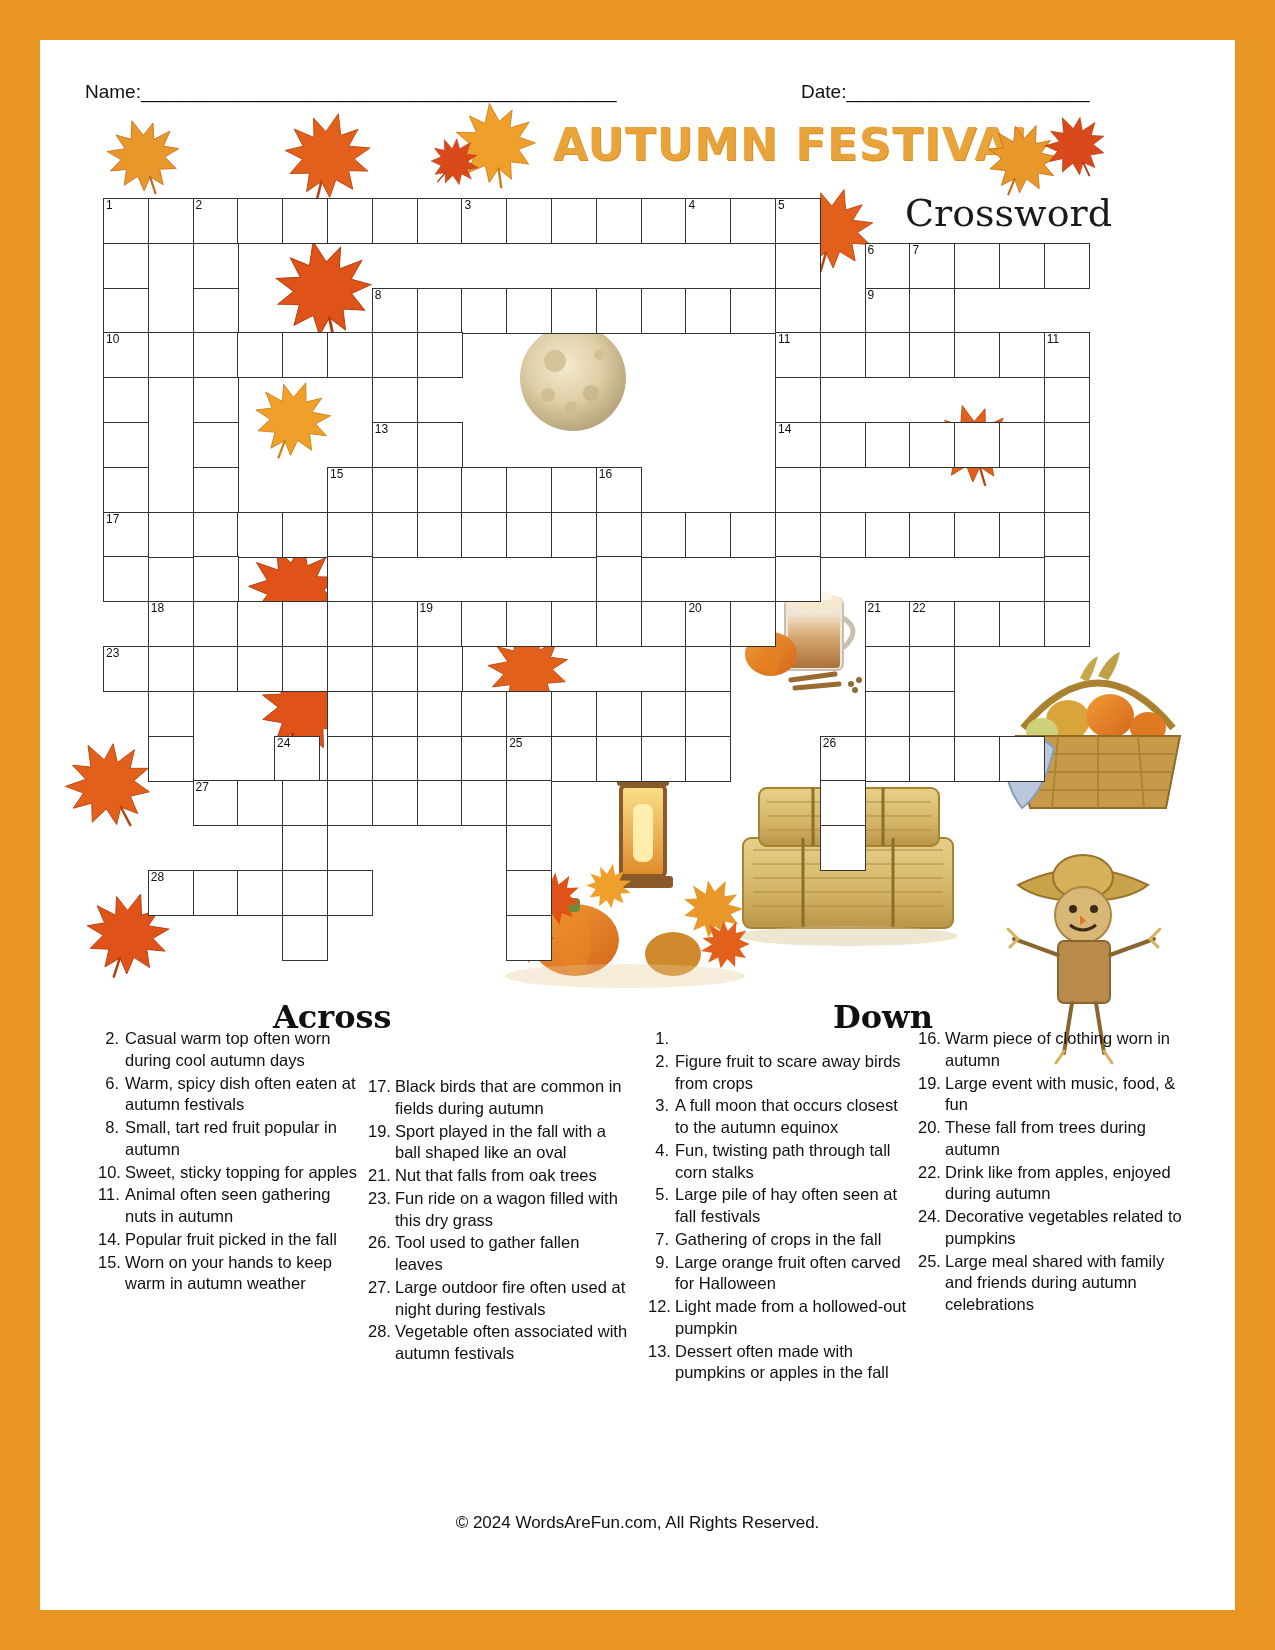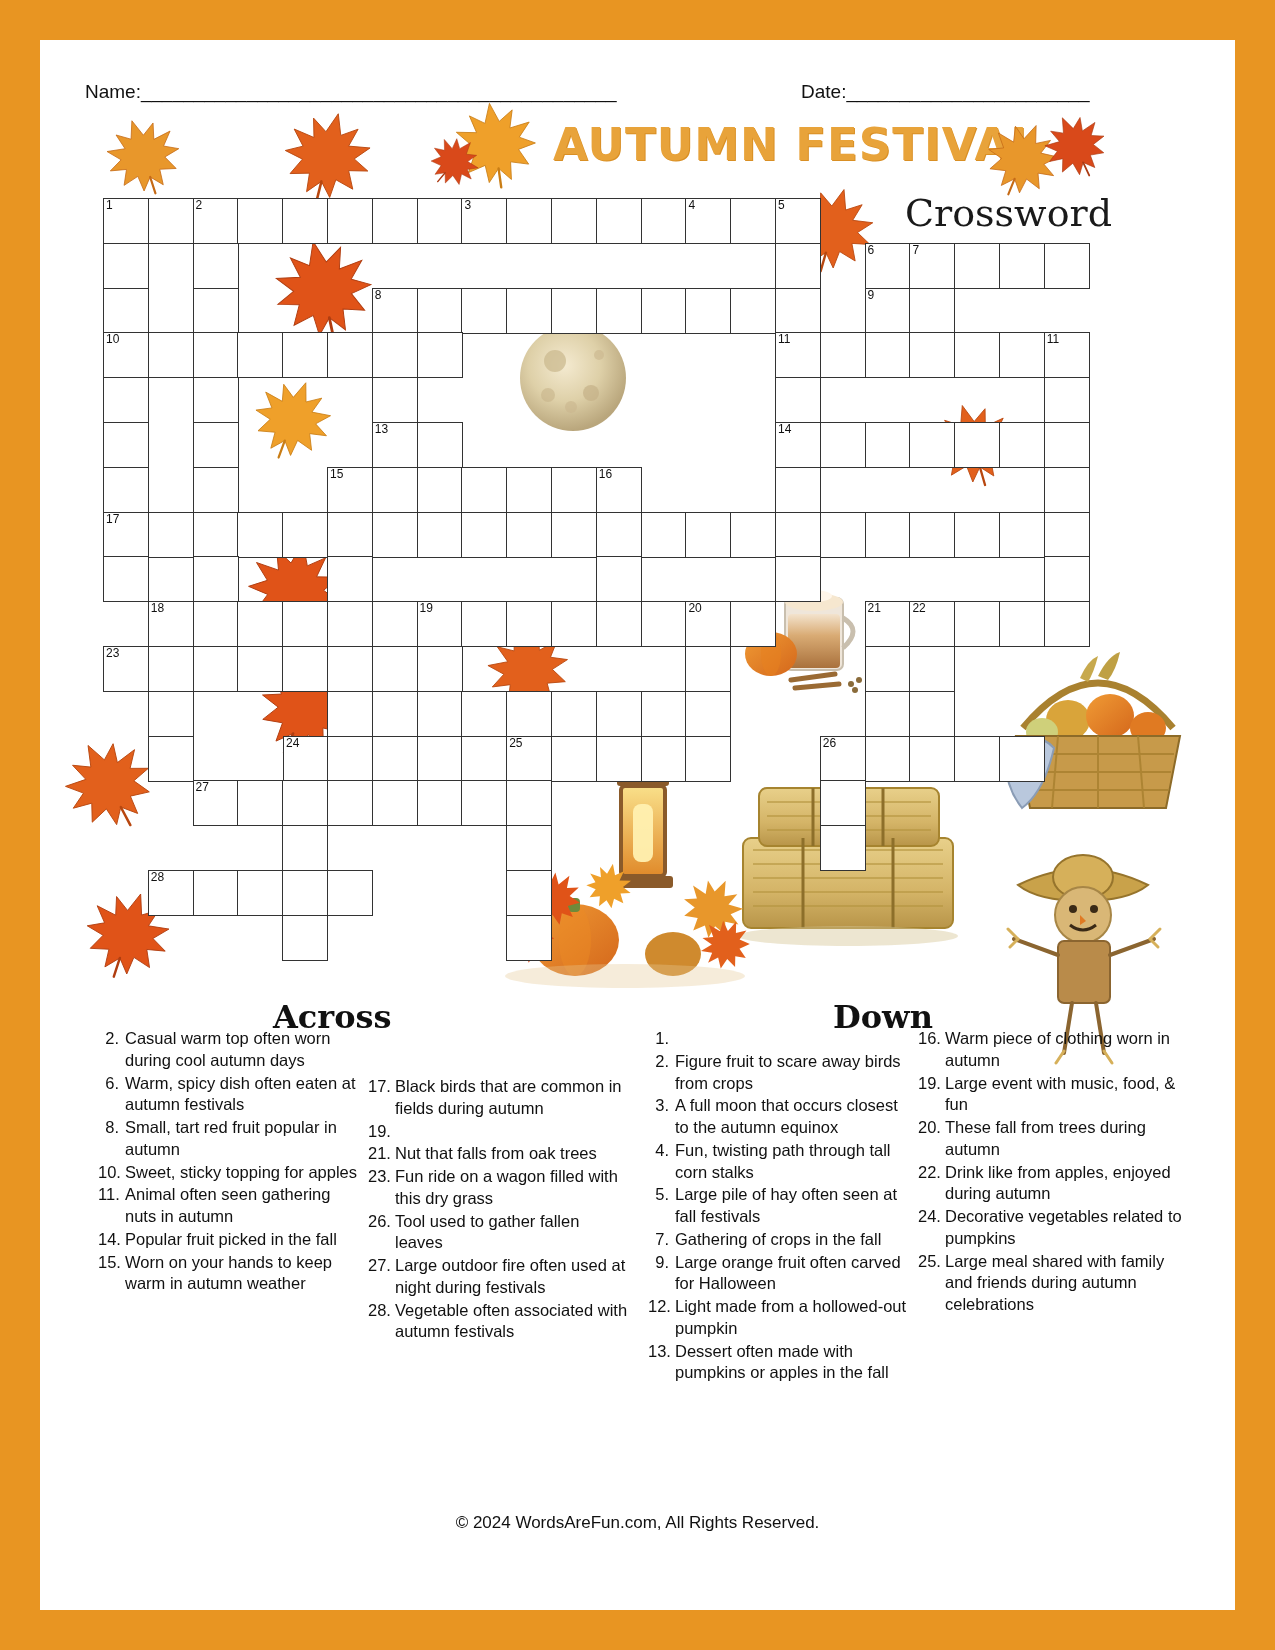--- a/index.html
+++ b/index.html
@@ -495,21 +495,21 @@
       <div class="cell" style="left: 313.6px; top: 492.8px;"></div>
       <div class="cell" style="left: 358.4px; top: 492.8px;"></div>
       <div class="cell" style="left: 403.2px; top: 492.8px;"></div>
       <div class="cell" style="left: 448px; top: 492.8px;"></div>
       <div class="cell" style="left: 492.8px; top: 492.8px;"></div>
       <div class="cell" style="left: 537.6px; top: 492.8px;"></div>
       <div class="cell" style="left: 582.4px; top: 492.8px;"></div>
       <div class="cell" style="left: 761.6px; top: 492.8px;"></div>
       <div class="cell" style="left: 806.4px; top: 492.8px;"></div>
       <div class="cell" style="left: 44.8px; top: 537.6px;"></div>
-      <div class="cell" style="left: 180px; top: 537.6px; text-decoration: underline;">
+      <div class="cell" style="left: 171px; top: 537.6px; text-decoration: underline;">
         <span>24</span>
       </div>
       <div class="cell" style="left: 224px; top: 537.6px;"></div>
       <div class="cell" style="left: 268.8px; top: 537.6px;"></div>
       <div class="cell" style="left: 313.6px; top: 537.6px;"></div>
       <div class="cell" style="left: 358.4px; top: 537.6px;"></div>
       <div class="cell" style="left: 403.2px; top: 537.6px;">
         <span>25</span>
       </div>
       <div class="cell" style="left: 448px; top: 537.6px;"></div>
@@ -582,20 +582,21 @@
         <div class="txt">Worn on your hands to keep warm in autumn weather</div>
       </div>
     </div>
   <div class="cluecol" id="across-c2">
       <div class="clue">
         <div class="num">17.</div>
         <div class="txt">Black birds that are common in fields during autumn</div>
       </div>
       <div class="clue">
         <div class="num">19.</div>
+        <div class="txt">Sport played in the fall with a ball shaped like an oval</div>
       </div>
       <div class="clue">
         <div class="num">21.</div>
         <div class="txt">Nut that falls from oak trees</div>
       </div>
       <div class="clue">
         <div class="num">23.</div>
         <div class="txt">Fun ride on a wagon filled with this dry grass</div>
       </div>
       <div class="clue">

